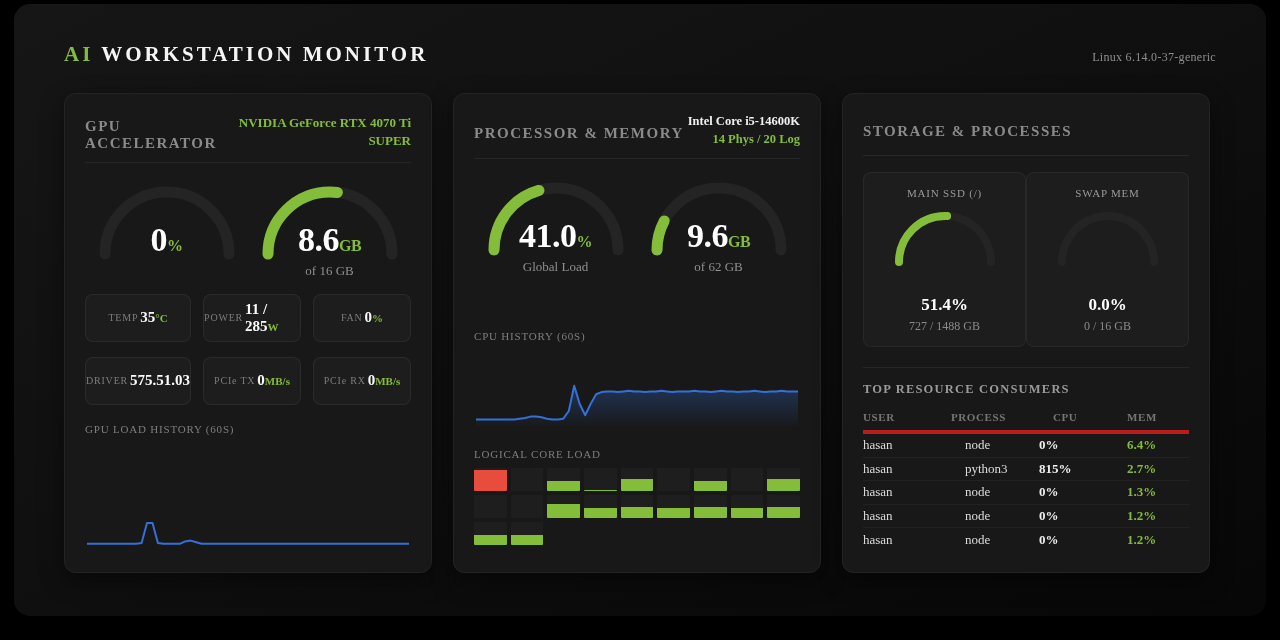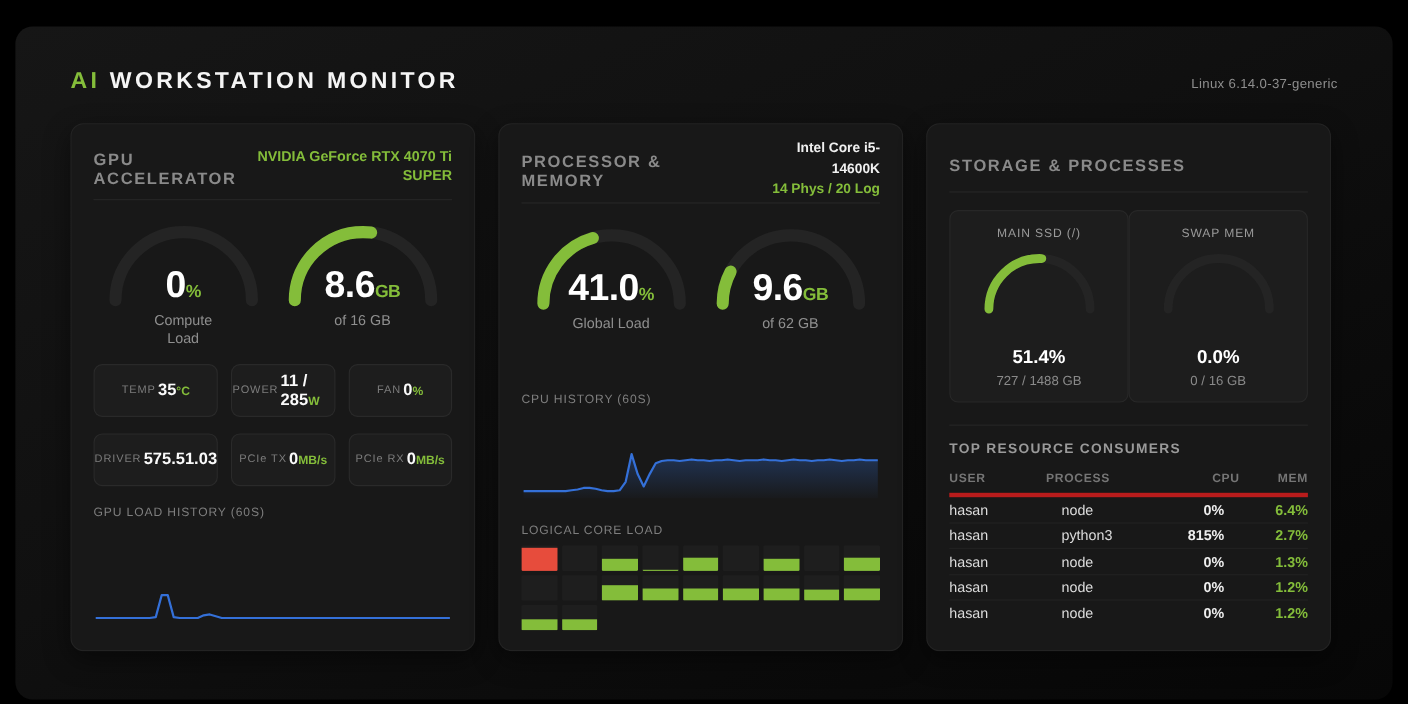--- a/index.html
+++ b/index.html
@@ -1,22 +1,23 @@
 <!DOCTYPE html>
 <html style="--accent: #84bd3a;"><head>
 <meta charset="utf-8">
 <style>
   * { margin:0; padding:0; box-sizing:border-box; }
   html,body { width:1280px; height:640px; background:#000; overflow:hidden;
               font-family:"Liberation Sans", sans-serif; }
   .surface {
-    position:absolute; left:14px; top:24px; width:1252px; height:612px;
+    position:absolute; left:14px; top:4px; width:1252px; height:612px;
     border-radius:16px;
     background:linear-gradient(155deg,#161616 0%,#101010 45%,#0a0a0a 80%,#070707 100%);
     padding:38px 50px 0 50px;
+    font-family:Liberation Serif, serif;
   }
   .topbar { display:flex; justify-content:space-between; align-items:baseline; margin-bottom:26px; }
   .app-title { font-size:21px; font-weight:800; letter-spacing:3px; color:#f5f5f5; }
   .app-title .accent { color:var(--accent); }
   .os-text { font-size:12px; color:#8e8e8e; letter-spacing:0.3px; }
 
   .cards { display:flex; gap:21px; }
   .card {
     width:368px; height:480px; background:#181818;
     border:1px solid rgba(255,255,255,0.05); border-radius:12px;
@@ -76,21 +77,21 @@
   .drive-spacer { flex:1; }
   .drive-pct { font-size:17px; font-weight:800; color:#fff; }
   .drive-detail { margin-top:4px; font-size:12px; color:#8a8a8a; }
 
   .proc-section { border-top:1px solid #262626; padding-top:14px; }
   .proc-title { font-size:12.5px; font-weight:700; letter-spacing:1.2px; color:#9a9a9a; margin-bottom:10px; }
   .proc-header, .proc-row { display:grid; grid-template-columns:88px 1fr 74px 62px; align-items:center; }
   .proc-header { font-size:11px; color:#757575; letter-spacing:0.6px; font-weight:700; padding:4px 0 7px; border-bottom:4px solid #b91c1c; }
   .proc-row { font-size:13px; color:#dcdcdc; height:23.5px; border-bottom:1px solid #222;gap:14px; }
   .proc-row:last-child { border-bottom:none; }
-  .col-right { text-align:right; }
+  .col-right { text-align:left; }
   .cell-cpu { color:#eeeeee; font-weight:600; }
   .cell-mem { color:var(--accent); font-weight:700; }
 </style>
 </head>
 <body>
 
 <div class="surface">
 
   <div class="topbar">
     <div class="app-title">
@@ -107,22 +108,20 @@
         <div class="device-green">NVIDIA GeForce RTX 4070 Ti SUPER</div>
       </div>
 
       <div class="gauges">
         <div class="gauge">
           <svg width="150" height="82" viewBox="0 0 150 82">
             <path class="gauge-track" d="M 13 75 A 62 62 0 0 1 137 75" stroke-width="11" stroke-linecap="round"></path>
             <path class="gauge-progress" d="M 13 75 A 62 62 0 0 1 137 75" stroke-width="11" stroke-linecap="round" style="display: none;"></path>
           </svg>
           <div class="g-value"><span>0</span><span class="g-unit">%</span></div>
-          <div class="g-label">Compute
-Load</div>
         </div>
         <div class="gauge">
           <svg width="150" height="82" viewBox="0 0 150 82">
             <path class="gauge-track" d="M 13 75 A 62 62 0 0 1 137 75" stroke-width="11" stroke-linecap="round"></path>
             <path class="gauge-progress" d="M 13 75 A 62 62 0 0 1 137 75" stroke-width="11" stroke-linecap="round" stroke-dasharray="104.7 9999"></path>
           </svg>
           <div class="g-value"><span>8.6</span><span class="g-unit">GB</span></div>
           <div class="g-label">of 16 GB</div>
         </div>
       </div>

